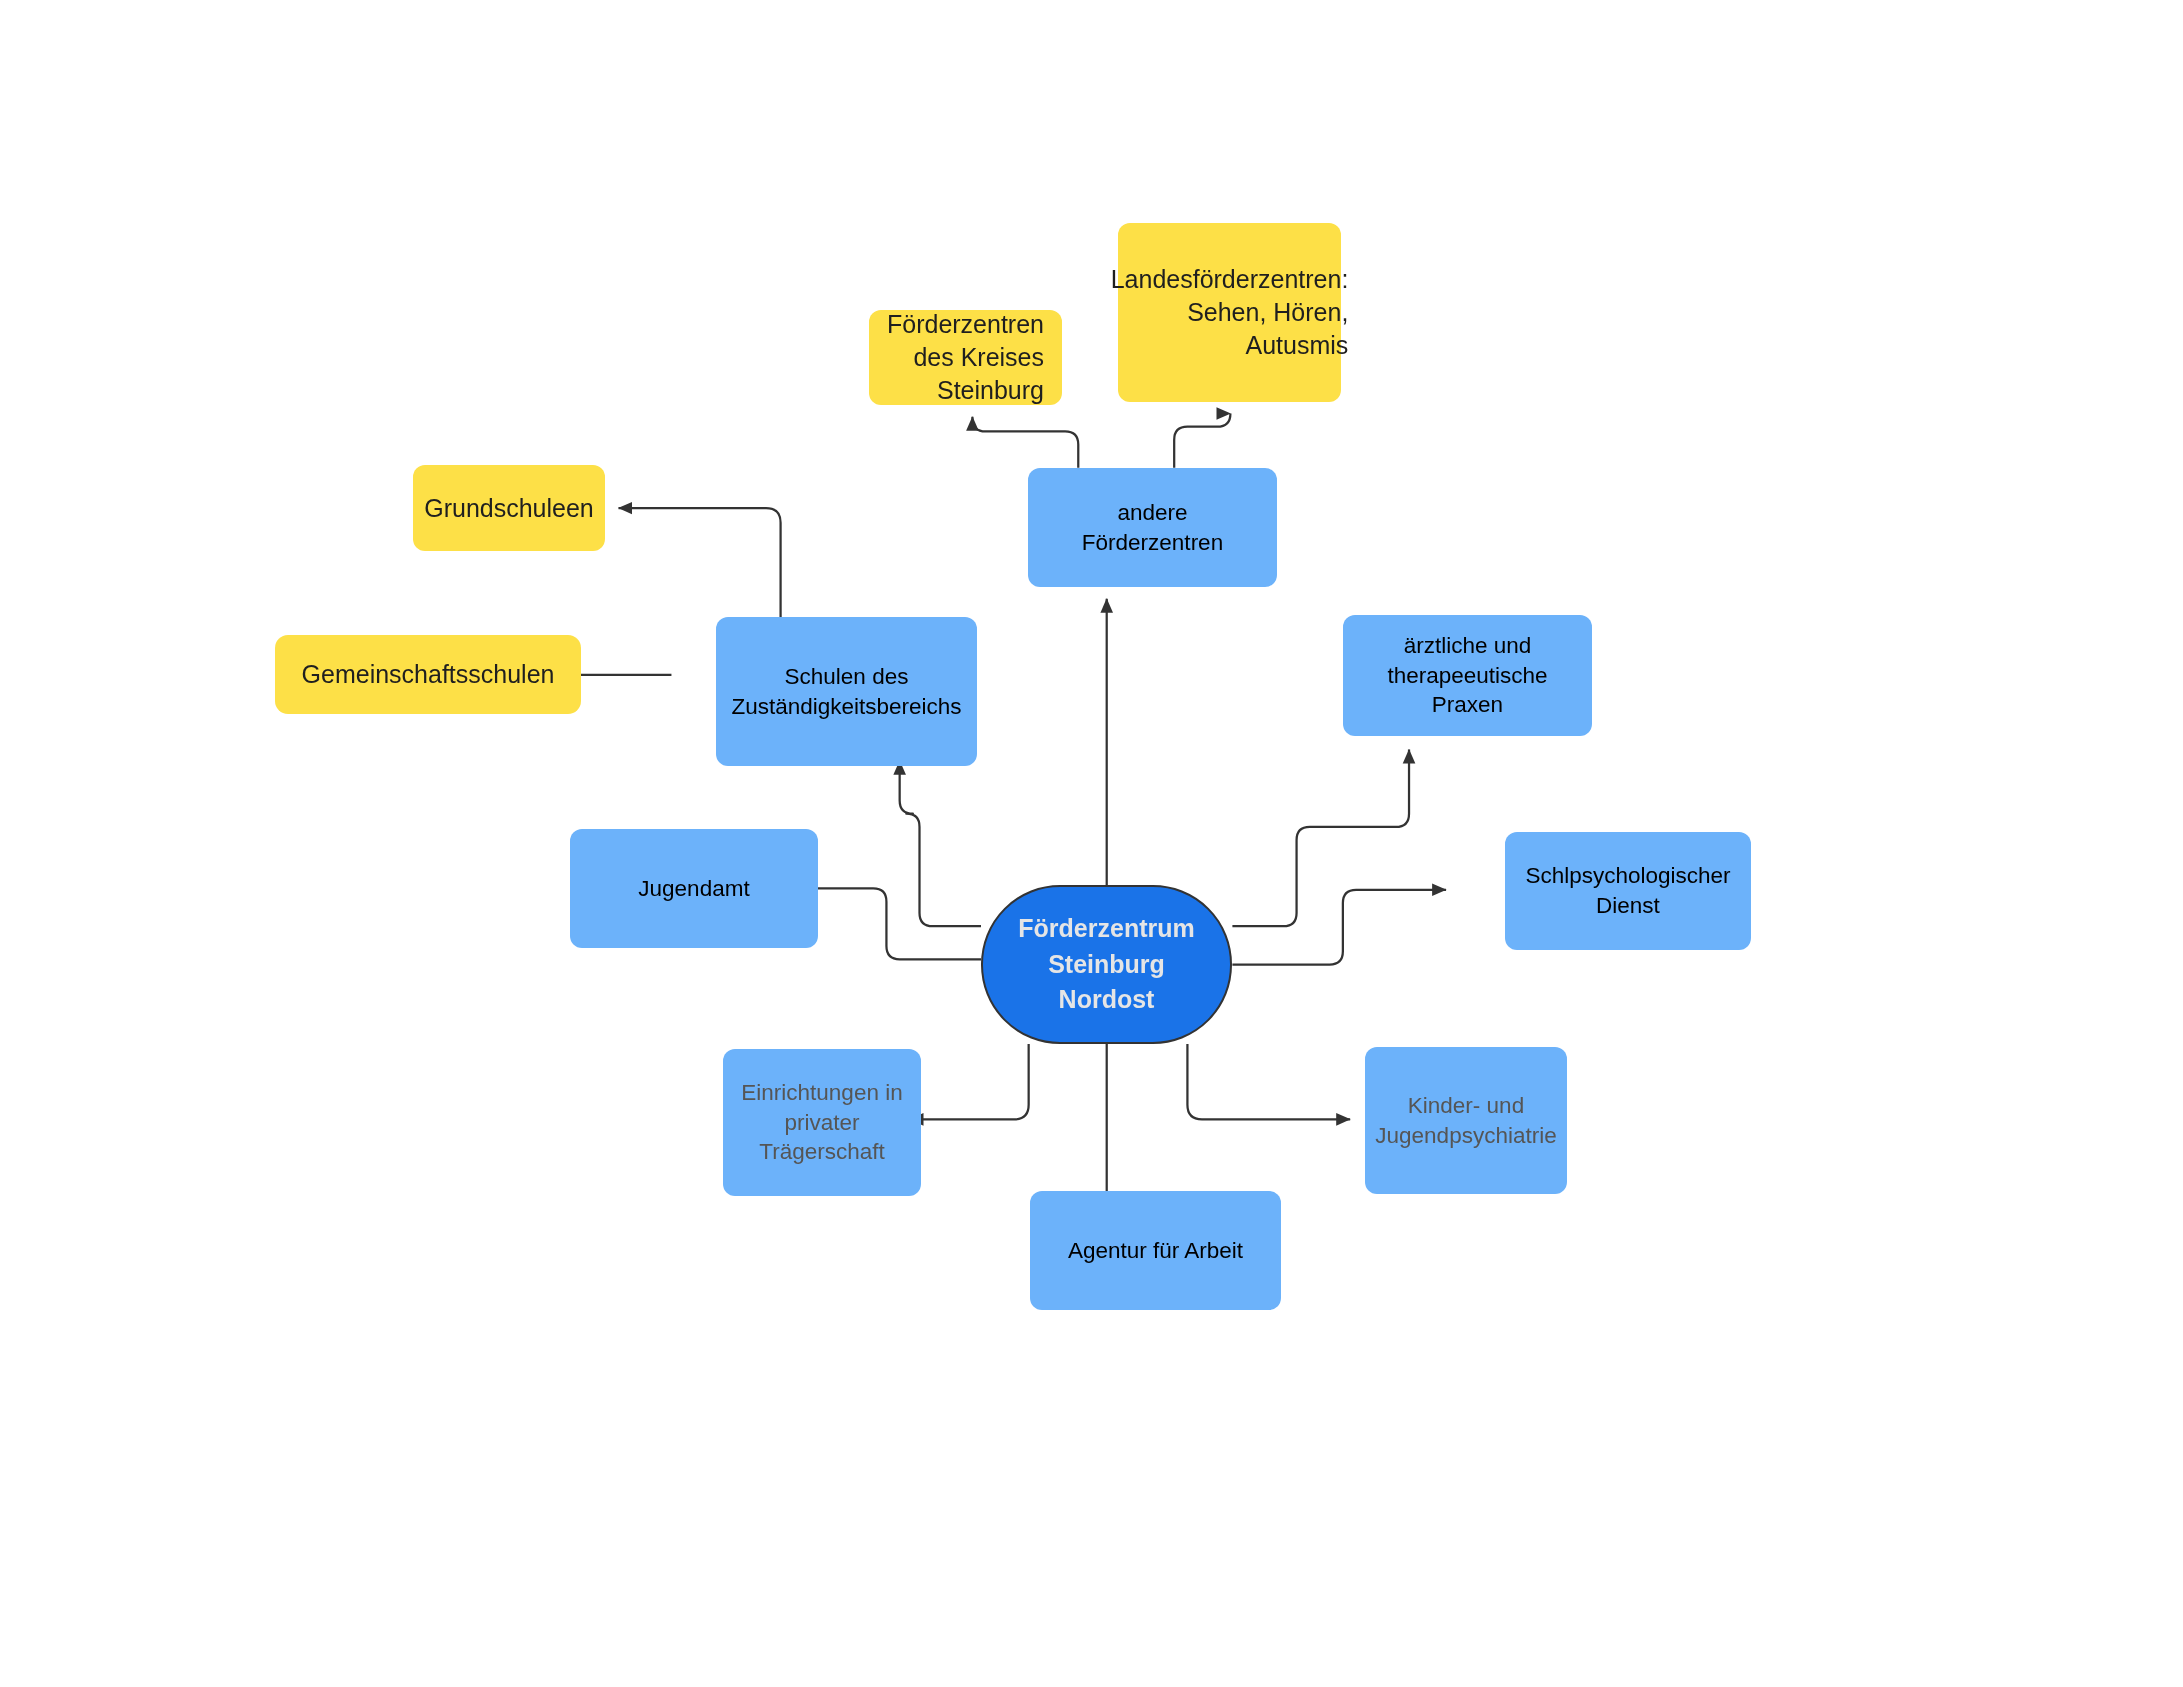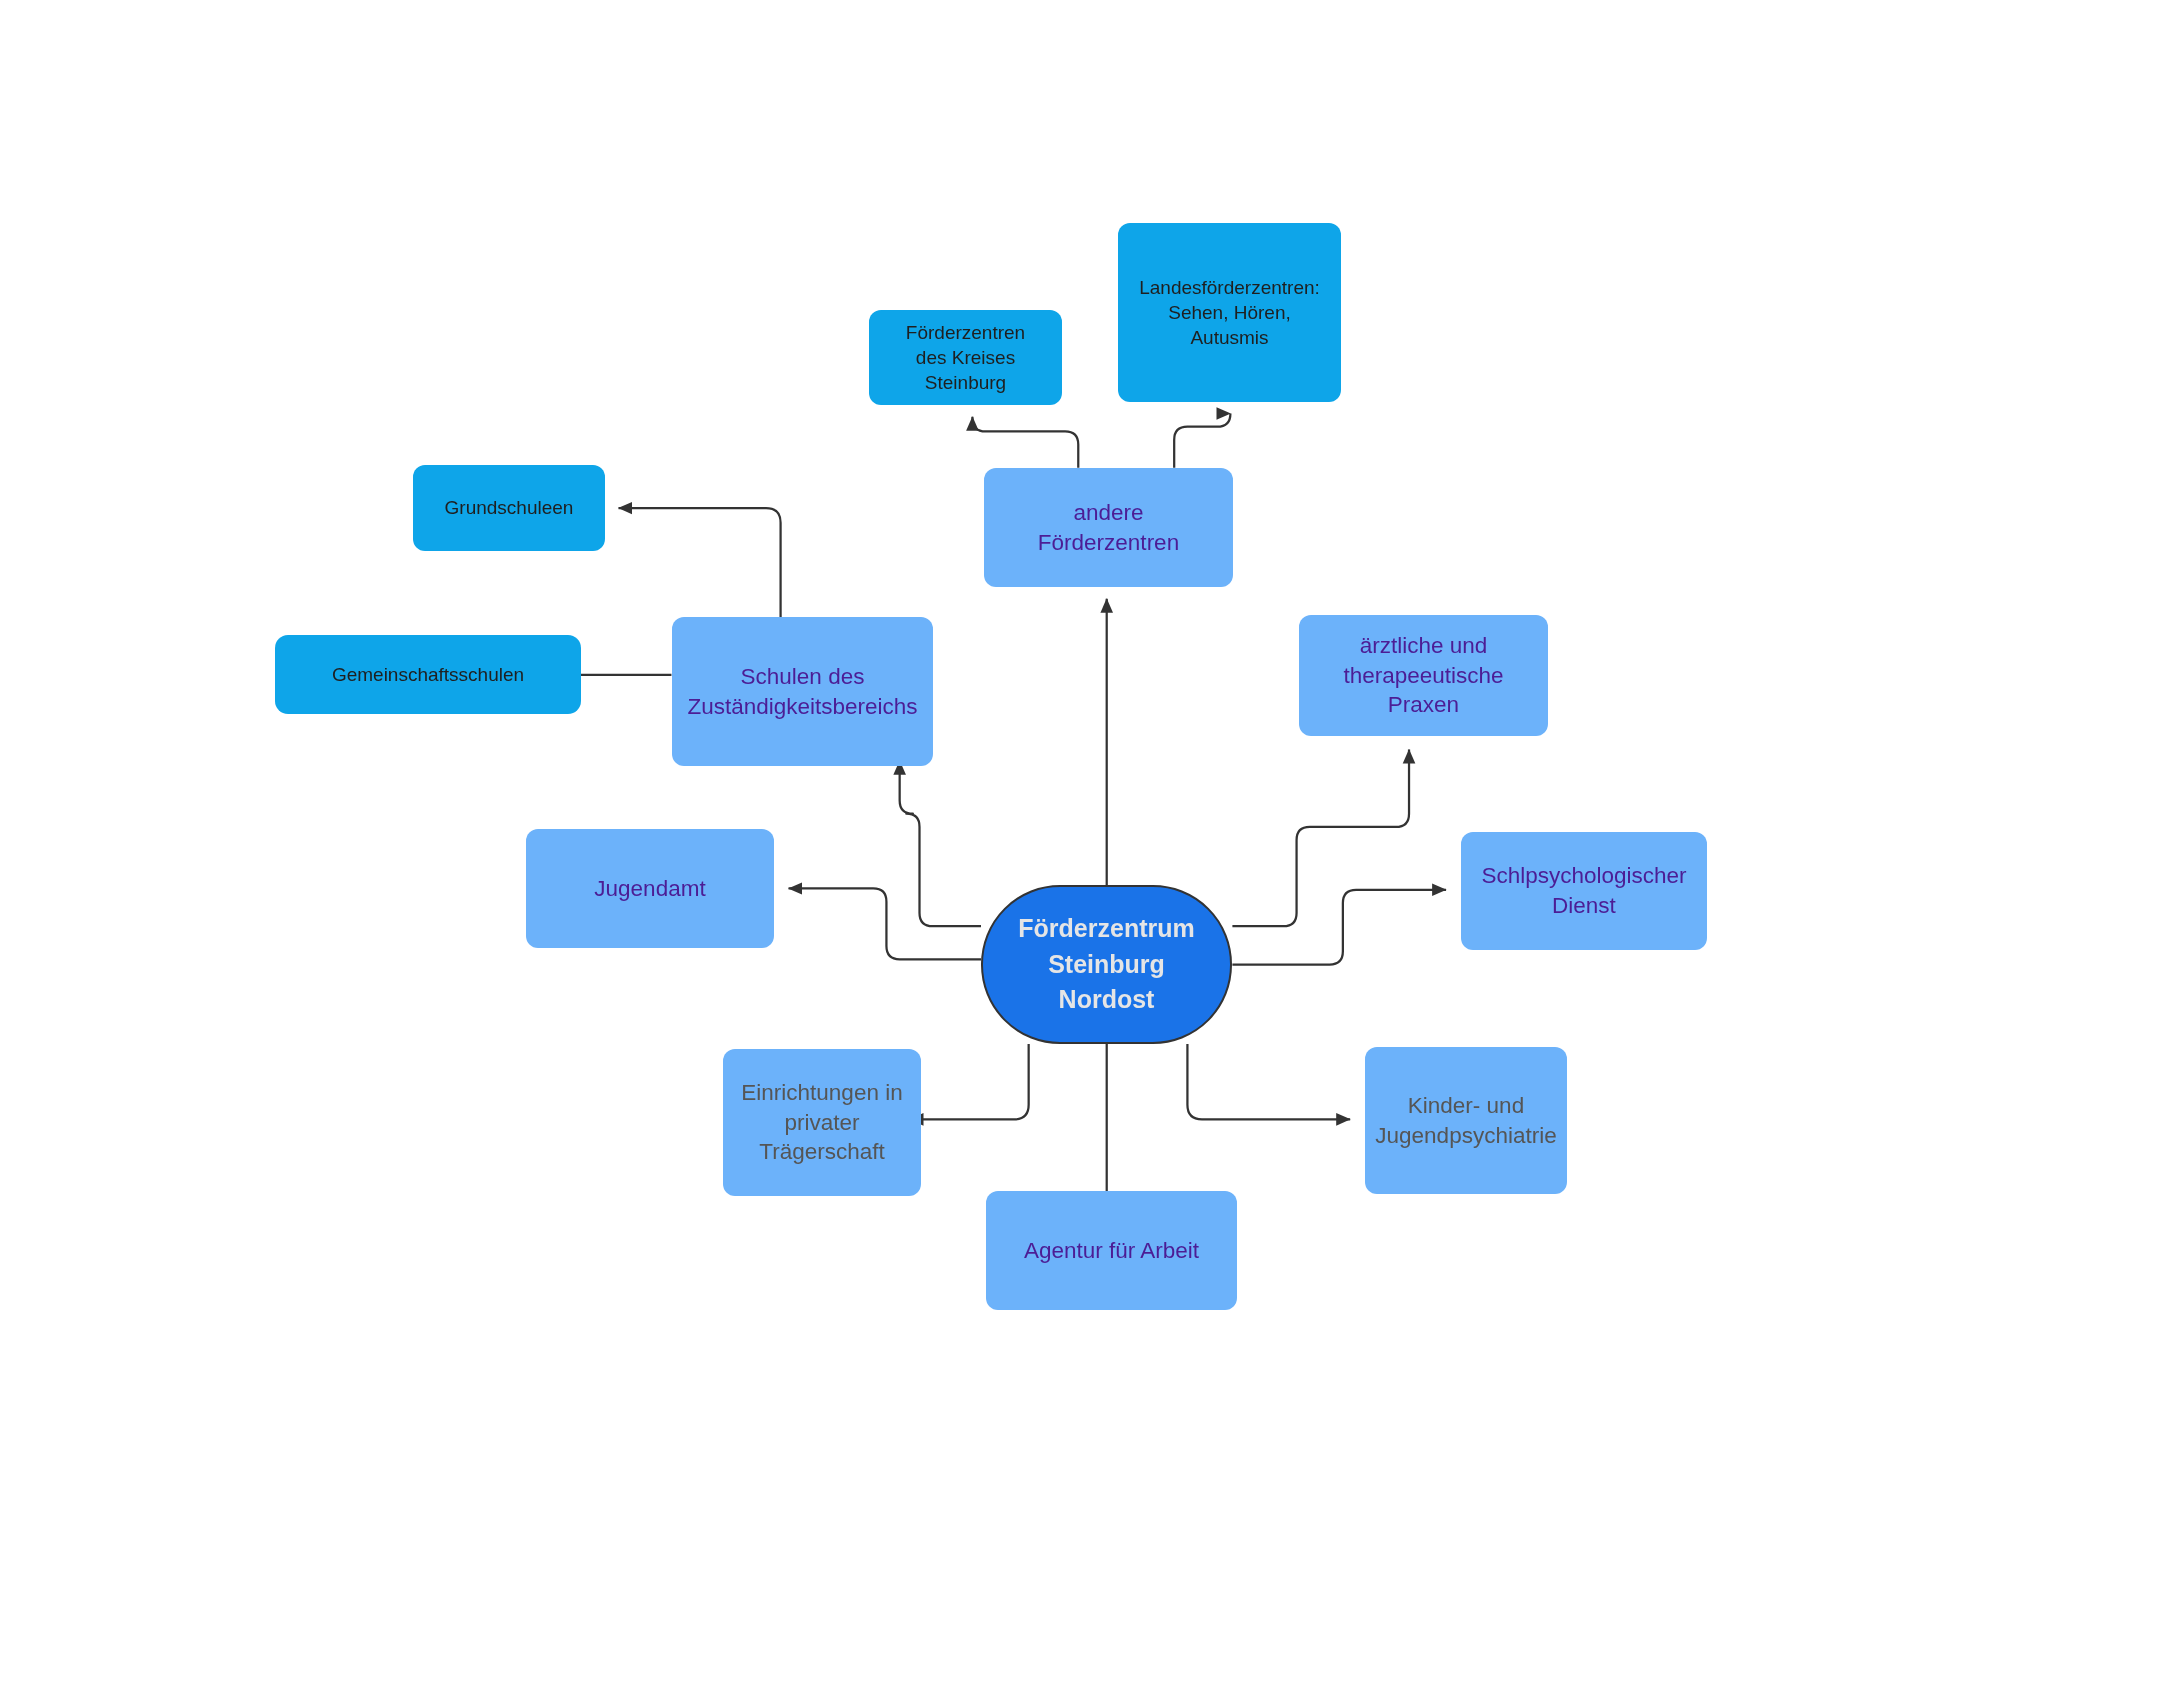--- a/index.html
+++ b/index.html
@@ -33,29 +33,31 @@
     display: flex;
     align-items: center;
     justify-content: center;
     text-align: center;
     line-height: 1.32;
     white-space: pre-line;
     border-radius: 12px;
   }
   .node-mid {
     background: #6cb2fa;
-    color: #4c1d95;
+    color: #000000;
     font-size: 22.5px;
     font-weight: 400;
+    margin-left: 44px;
   }
   .node-light {
-    background: #0ea5e9;
+    background: #fde047;
     color: #1f1f1f;
-    font-size: 19px;
+    font-size: 25px;
     font-weight: 400;
+    text-align: right;
   }
   .node-mid-dark {
     background: #6cb2fa;
     color: #555555;
     font-size: 22.5px;
     font-weight: 400;
   }
   .node-root {
     background: #1a73e8;
     color: #e5e5e5;

